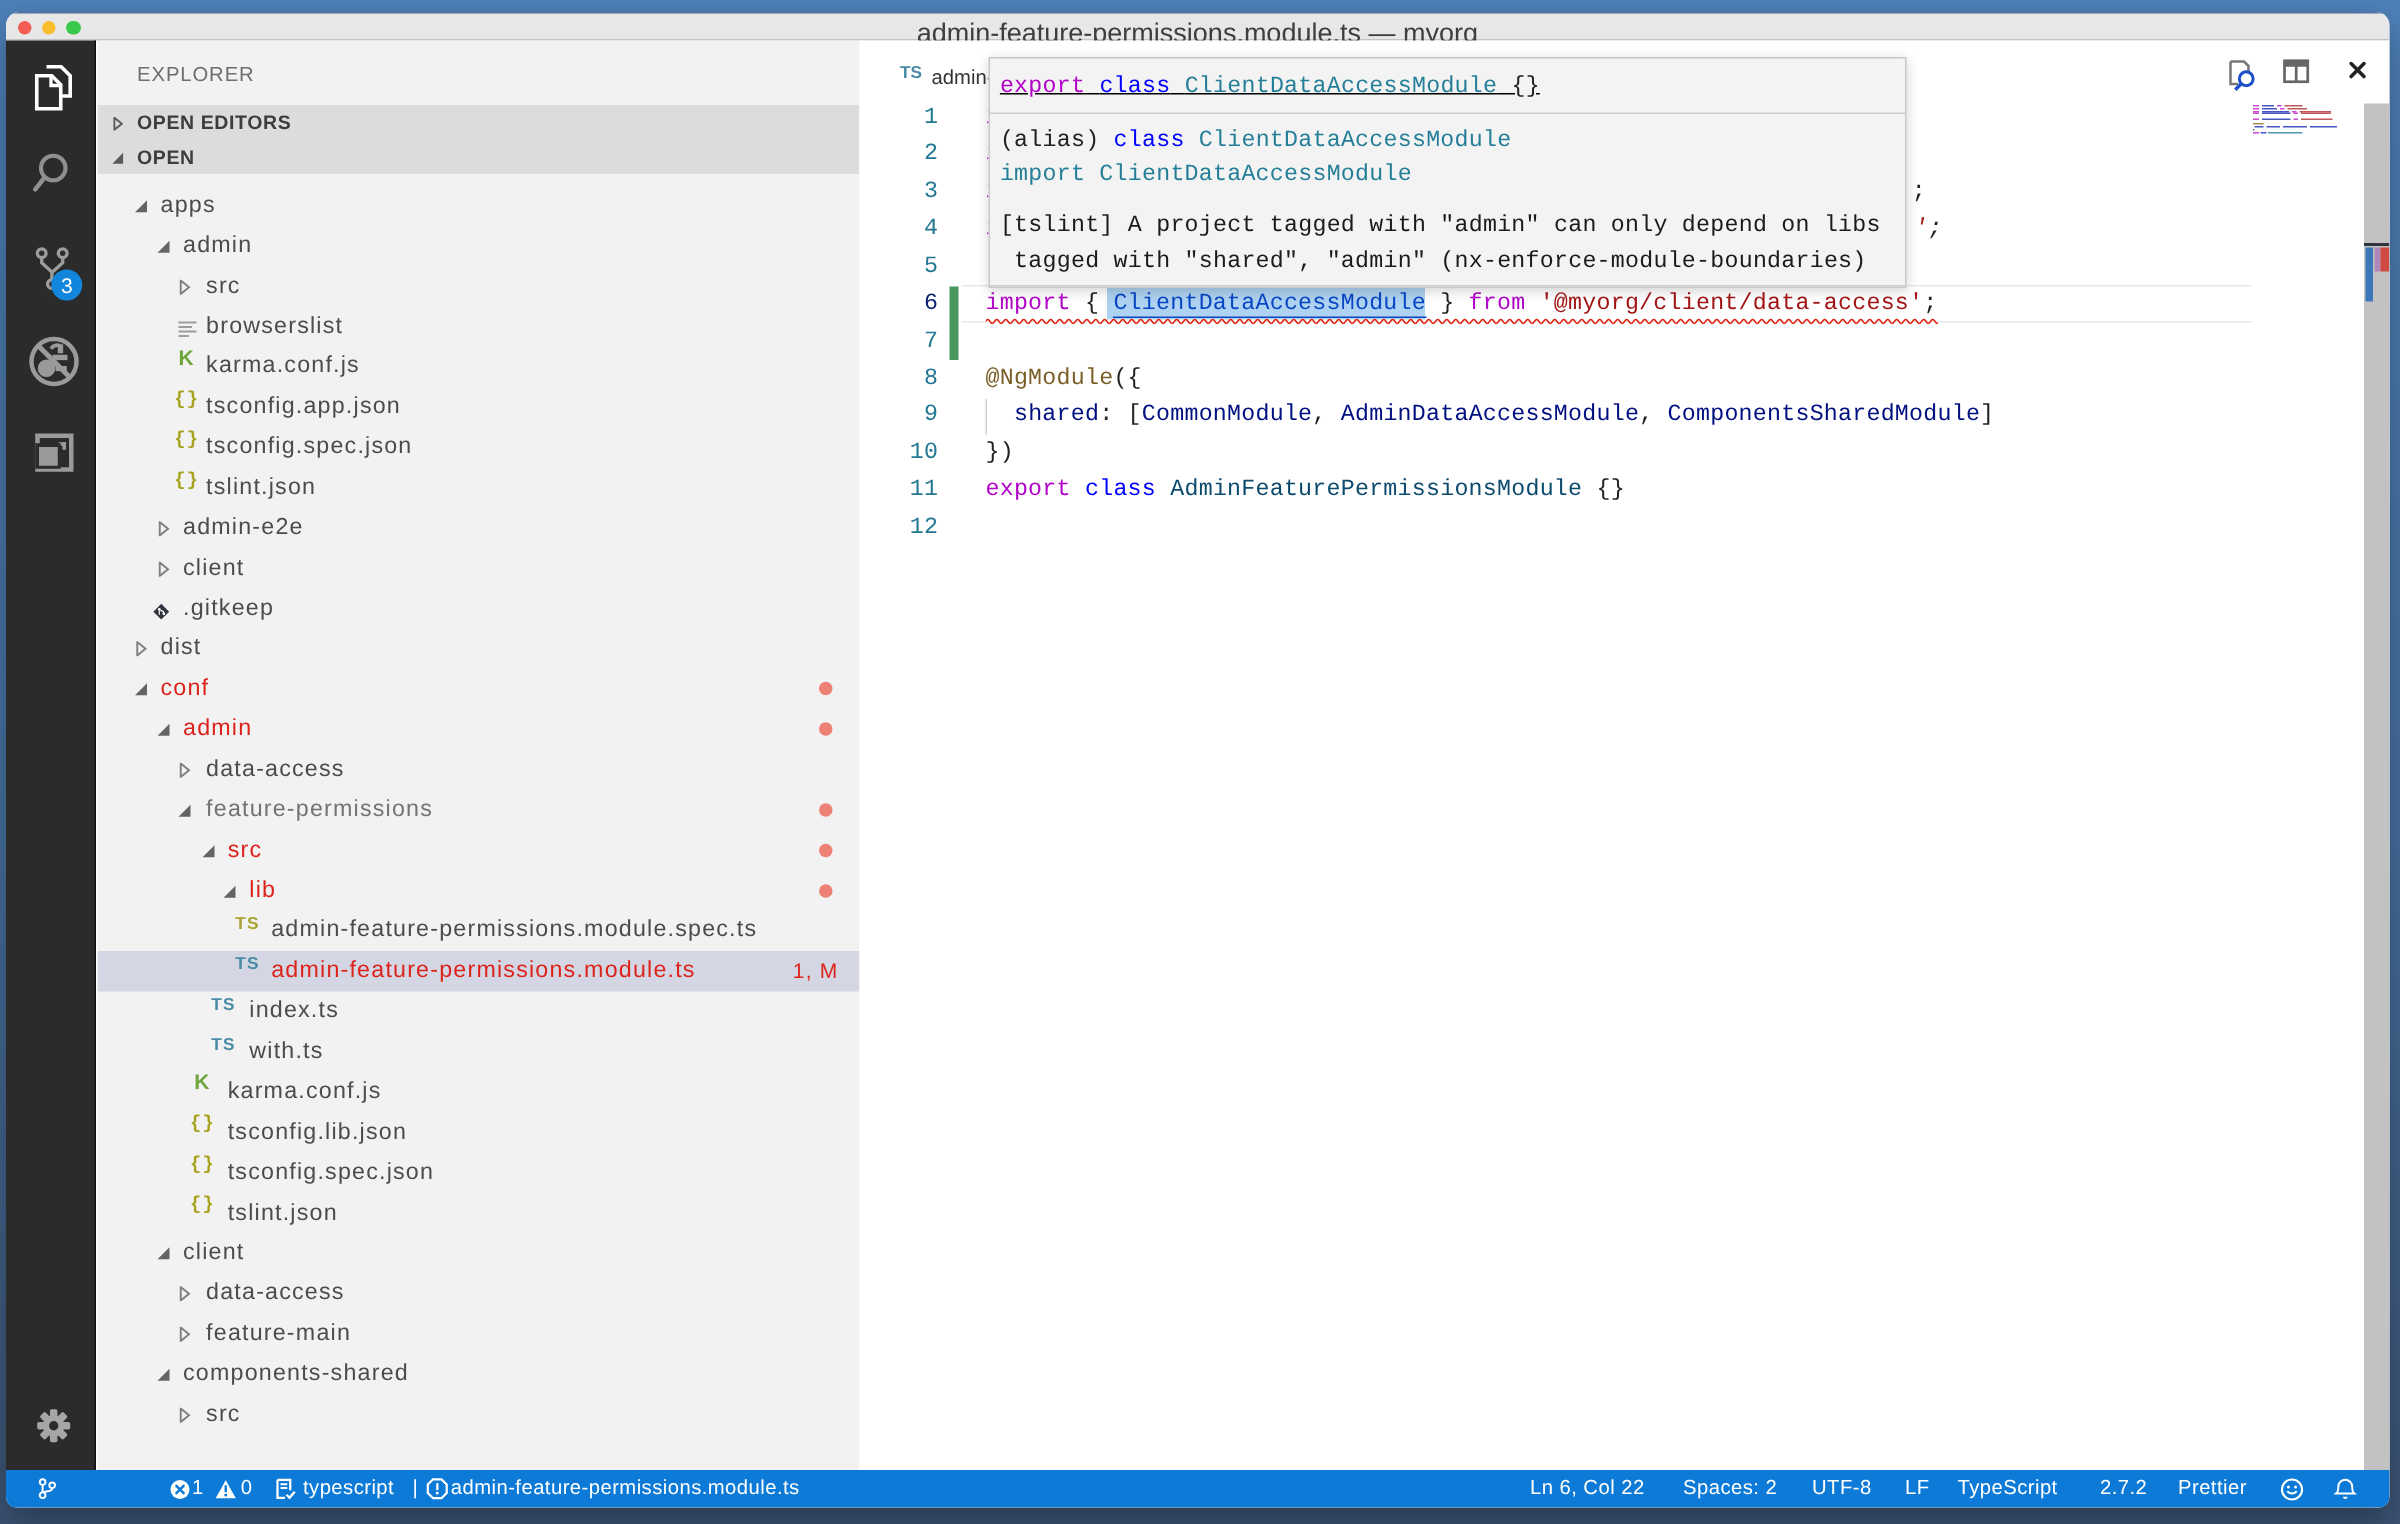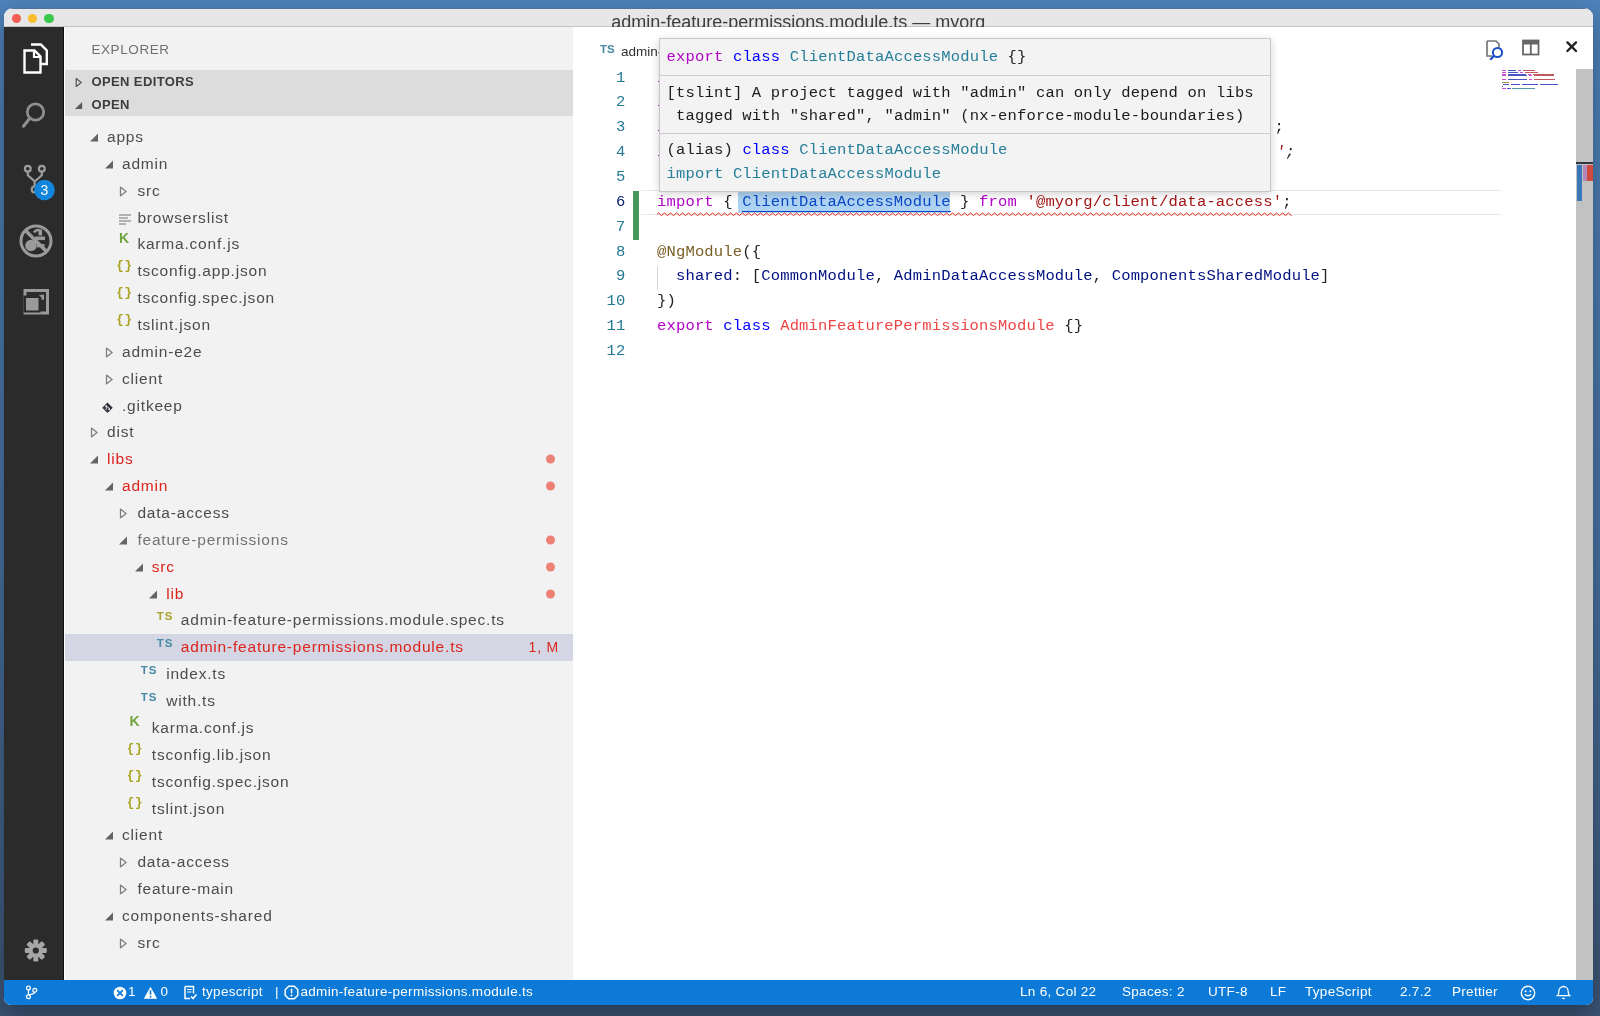--- a/index.html
+++ b/index.html
@@ -240,21 +240,21 @@
               </svg>
             </span>
             <span style="left:42px;">dist</span>
           </div>
       <div class="row">
             <span class="tw" style="left:24.3px;">
               <svg width="10" height="10" viewBox="0 0 10 10">
                 <path d="M9 1 L9 9 L1 9 Z" fill="#646464"></path>
               </svg>
             </span>
-            <span style="left:42px; color:#dc231c;">libs</span>
+            <span style="left:42px; color:#dc231c;">conf</span>
             <span class="dot"></span>
           </div>
       <div class="row">
             <span class="tw" style="left:38.5px;">
               <svg width="10" height="10" viewBox="0 0 10 10">
                 <path d="M9 1 L9 9 L1 9 Z" fill="#646464"></path>
               </svg>
             </span>
             <span style="left:57px; color:#dc231c;">admin</span>
             <span class="dot"></span>
@@ -465,21 +465,21 @@
         <div class="cl" style="top:237.90px">
             <span class="ln">9</span>
             <span class="ct"><i style="color:#222222">  </i><i style="color:#001080">shared</i><i style="color:#222222">: [</i><i style="color:#001080">CommonModule</i><i style="color:#222222">, </i><i style="color:#001080">AdminDataAccessModule</i><i style="color:#222222">, </i><i style="color:#001080">ComponentsSharedModule</i><i style="color:#222222">]</i></span>
           </div>
         <div class="cl" style="top:262.75px">
             <span class="ln">10</span>
             <span class="ct"><i style="color:#222222">})</i></span>
           </div>
         <div class="cl" style="top:287.60px">
             <span class="ln">11</span>
-            <span class="ct"><i style="color:#b203c8">export</i><i style="color:#222222"> </i><i style="color:#0000ff">class</i><i style="color:#222222"> </i><i style="color:#ef4444">AdminFeaturePermissionsModule</i><i style="color:#222222"> {}</i></span>
+            <span class="ct"><i style="color:#b203c8">export</i><i style="color:#222222"> </i><i style="color:#0000ff">class</i><i style="color:#222222"> </i><i style="color:#0c4a6e">AdminFeaturePermissionsModule</i><i style="color:#222222"> {}</i></span>
           </div>
         <div class="cl" style="top:312.45px">
             <span class="ln">12</span>
             <span class="ct"></span>
           </div>
       </div>
 
       <div class="abs mono15" style="left:701.5px;top:88.8px;color:#222;">;</div>
       <div class="abs mono15" style="left:703px;top:113.65px;"><i style="color:#a31515">'</i><i style="color:#222">;</i></div>
 
@@ -513,23 +513,23 @@
       <div class="abs" style="left:934.3px;top:61.0px;width:4.0px;height:1.1px;background:#2222dd;opacity:.8"></div>
       <div class="abs" style="left:939.1px;top:61.0px;width:23.2px;height:1.1px;background:#267f99;opacity:.8"></div>
 
       <div class="abs" style="left:1003px;top:42.5px;width:17px;height:911px;background:#c2c2c2;"></div>
       <div class="abs" style="left:1003px;top:135.5px;width:17px;height:1.6px;background:#30343c;"></div>
       <div class="abs" style="left:1003.5px;top:138px;width:5.5px;height:36.5px;background:#3a76b8;"></div>
       <div class="abs" style="left:1009.5px;top:138px;width:4.5px;height:16px;background:#b087b8;"></div>
       <div class="abs" style="left:1014px;top:138px;width:6px;height:16.5px;background:#cf4b42;"></div>
 
       <div class="popup">
-        <div class="psec" style="height:37px;line-height:37px;"><i style="color:#b203c8">export</i><i style="color:#222222"> </i><i style="color:#0000ff">class</i><i style="color:#222222"> </i><i style="color:#267f99">ClientDataAccessModule</i><i style="color:#222222"> {}</i></div>
+        <div class="psec" style="height:37px;line-height:37px;text-decoration:underline;"><i style="color:#b203c8">export</i><i style="color:#222222"> </i><i style="color:#0000ff">class</i><i style="color:#222222"> </i><i style="color:#267f99">ClientDataAccessModule</i><i style="color:#222222"> {}</i></div>
+        <div class="psec" style="height:57.6px;padding-top:5.5px;border-bottom:none;"><i style="color:#222222">(alias) </i><i style="color:#0000ff">class</i><i style="color:#222222"> </i><i style="color:#267f99">ClientDataAccessModule</i><br><i style="color:#267f99">import ClientDataAccessModule</i></div>
         <div class="psec" style="height:57.6px;padding-top:5.5px;"><i style="color:#1b1b1b">[tslint] A project tagged with "admin" can only depend on libs</i><br><i style="color:#1b1b1b"> tagged with "shared", "admin" (nx-enforce-module-boundaries)</i></div>
-        <div class="psec" style="height:57.6px;padding-top:5.5px;border-bottom:none;"><i style="color:#222222">(alias) </i><i style="color:#0000ff">class</i><i style="color:#222222"> </i><i style="color:#267f99">ClientDataAccessModule</i><br><i style="color:#267f99">import ClientDataAccessModule</i></div>
       </div>
 </div>
   </div>
 
   <div class="statusbar" id="status">
     <svg class="it" style="left:21px;top:5px;" width="13" height="15" viewBox="0 0 13 15">
         <g fill="none" stroke="#fff" stroke-width="1.3">
           <circle cx="3.4" cy="3" r="1.9"></circle>
           <circle cx="3.4" cy="11.8" r="1.9"></circle>
           <circle cx="9.8" cy="5.2" r="1.9"></circle>

